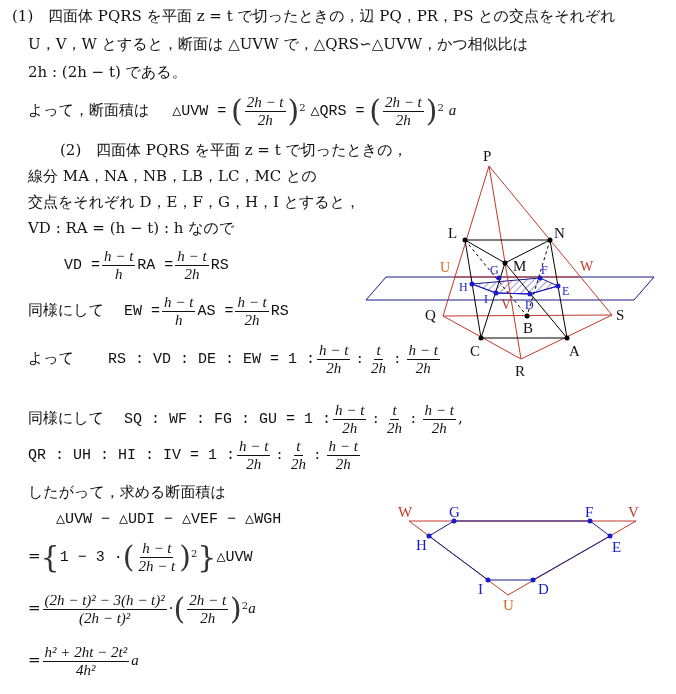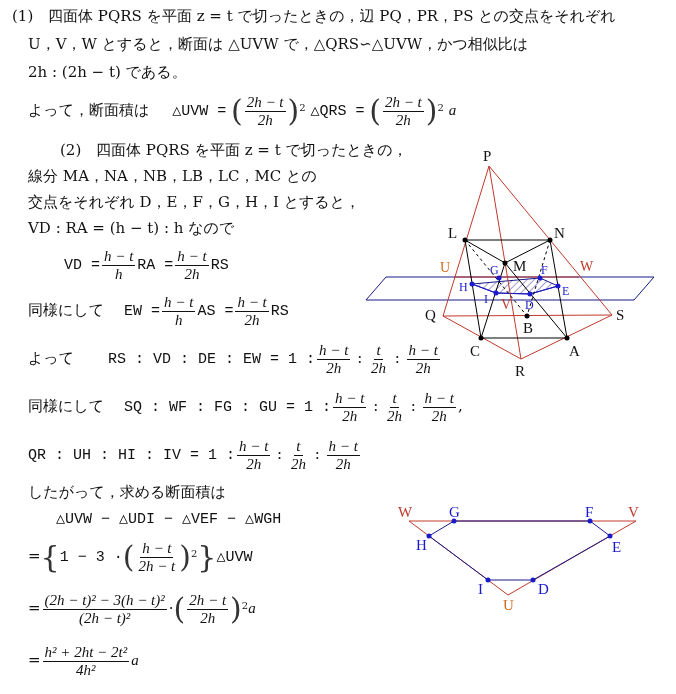--- a/index.html
+++ b/index.html
@@ -74,21 +74,21 @@
       <span class="den it">2h</span>
     </span> : <span class="frac">
       <span class="num it">t</span>
       <span class="den it">2h</span>
     </span> : <span class="frac">
       <span class="num it">h − t</span>
       <span class="den it">2h</span>
     </span>
 </div>
 
-<div class="ln" style="left:28px;top:388px;line-height:36px;">
+<div class="ln" style="left:28px;top:400px;line-height:36px;">
   <span style="margin-right:20px;">同様にして</span><span class="rm">SQ : WF : FG : GU = 1 :</span><span class="frac">
       <span class="num it">h − t</span>
       <span class="den it">2h</span>
     </span> : <span class="frac">
       <span class="num it">t</span>
       <span class="den it">2h</span>
     </span> : <span class="frac">
       <span class="num it">h − t</span>
       <span class="den it">2h</span>
     </span><span>,</span>

